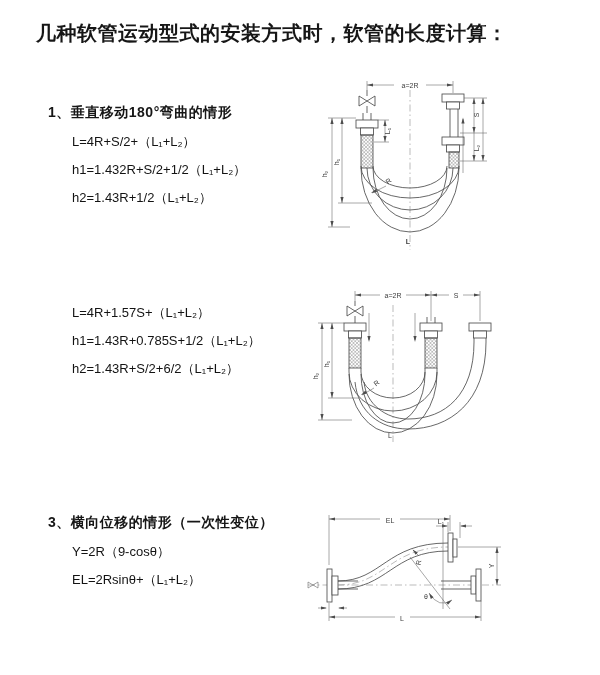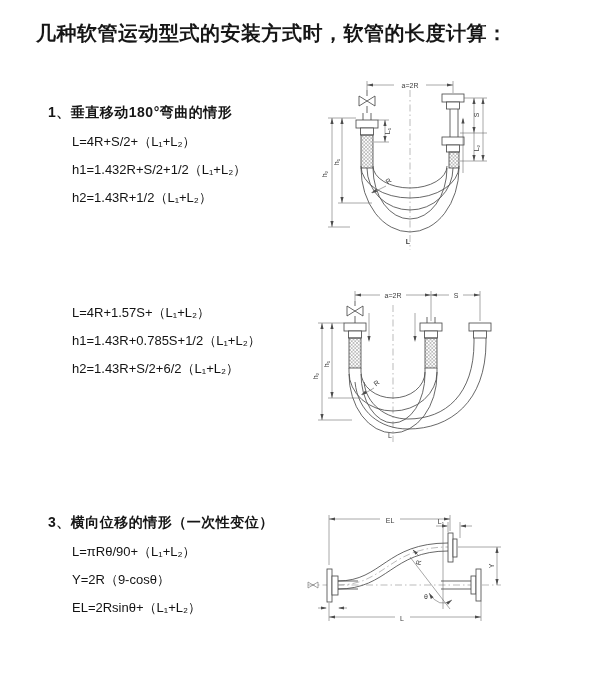--- a/index.html
+++ b/index.html
@@ -43,21 +43,20 @@
 </section>
 
 <section class="sec" id="sec2">
   <div class="f">L=4R+1.57S+（L₁+L₂）</div>
   <div class="f">h1=1.43R+0.785S+1/2（L₁+L₂）</div>
   <div class="f">h2=1.43R+S/2+6/2（L₁+L₂）</div>
 </section>
 
 <section class="sec" id="sec3">
   <div class="sec-h">3、横向位移的情形（一次性变位）</div>
-  <div class="f">L=πRθ/90+（L₁+L₂）</div>
   <div class="f">Y=2R（9-cosθ）</div>
   <div class="f">EL=2Rsinθ+（L₁+L₂）</div>
 </section>
 
 <svg class="diag" id="d1" width="280" height="190" viewBox="0 0 280 190">
   <defs>
     <pattern id="br1" width="3.5" height="3.5" patternUnits="userSpaceOnUse">
       <path d="M0 3.5 L3.5 0 M0 0 L3.5 3.5" stroke="#7a7a7a" stroke-width="0.45"></path>
     </pattern>
   </defs>

